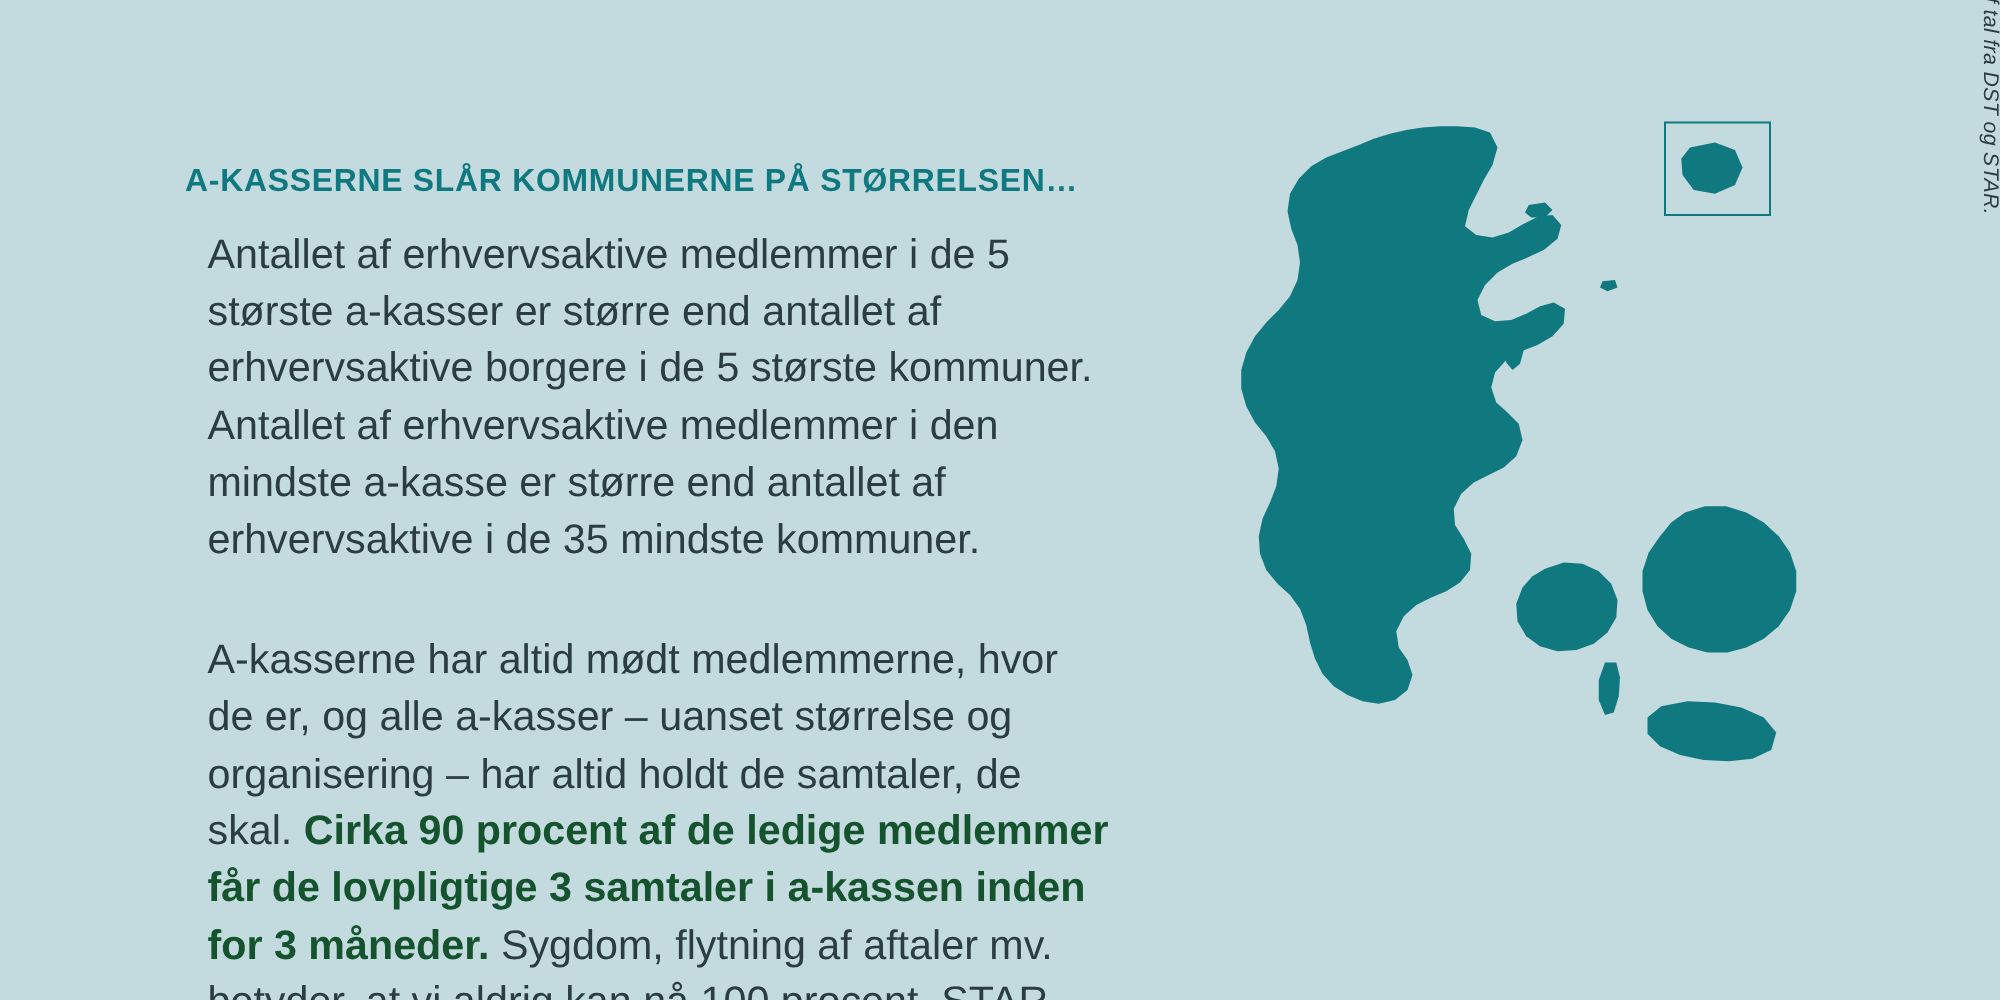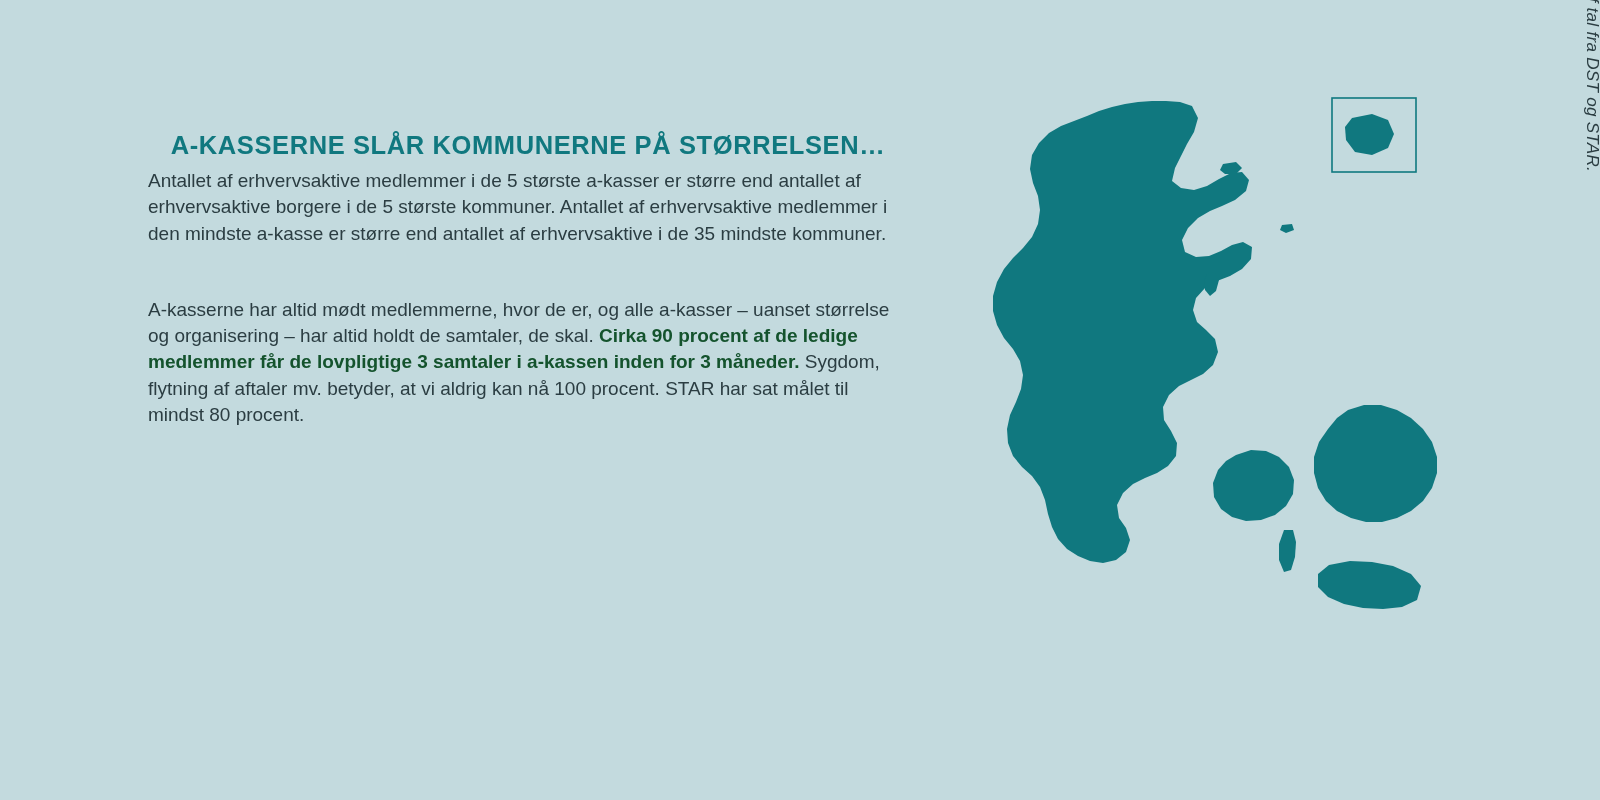--- a/index.html
+++ b/index.html
@@ -33,28 +33,27 @@
   .block + .block { margin-top: 50px; }
 
   .headline {
     font-size: 25.5px;
     font-weight: bold;
     letter-spacing: 0.6px;
     color: #10787f;
     text-transform: uppercase;
     margin: 0 0 6px 0;
     line-height: 1.25;
-    text-align: center;
   }
 
   .body-text {
-    font-size: 19px;
+    font-size: 33px;
     line-height: 1.385;
     color: #2b3d42;
-    margin: 0;
+    margin: 18px;
     font-weight: 400;
   }
 
   .body-text .bold {
     font-weight: bold;
     color: #14532d;
   }
 
   
   .source {

